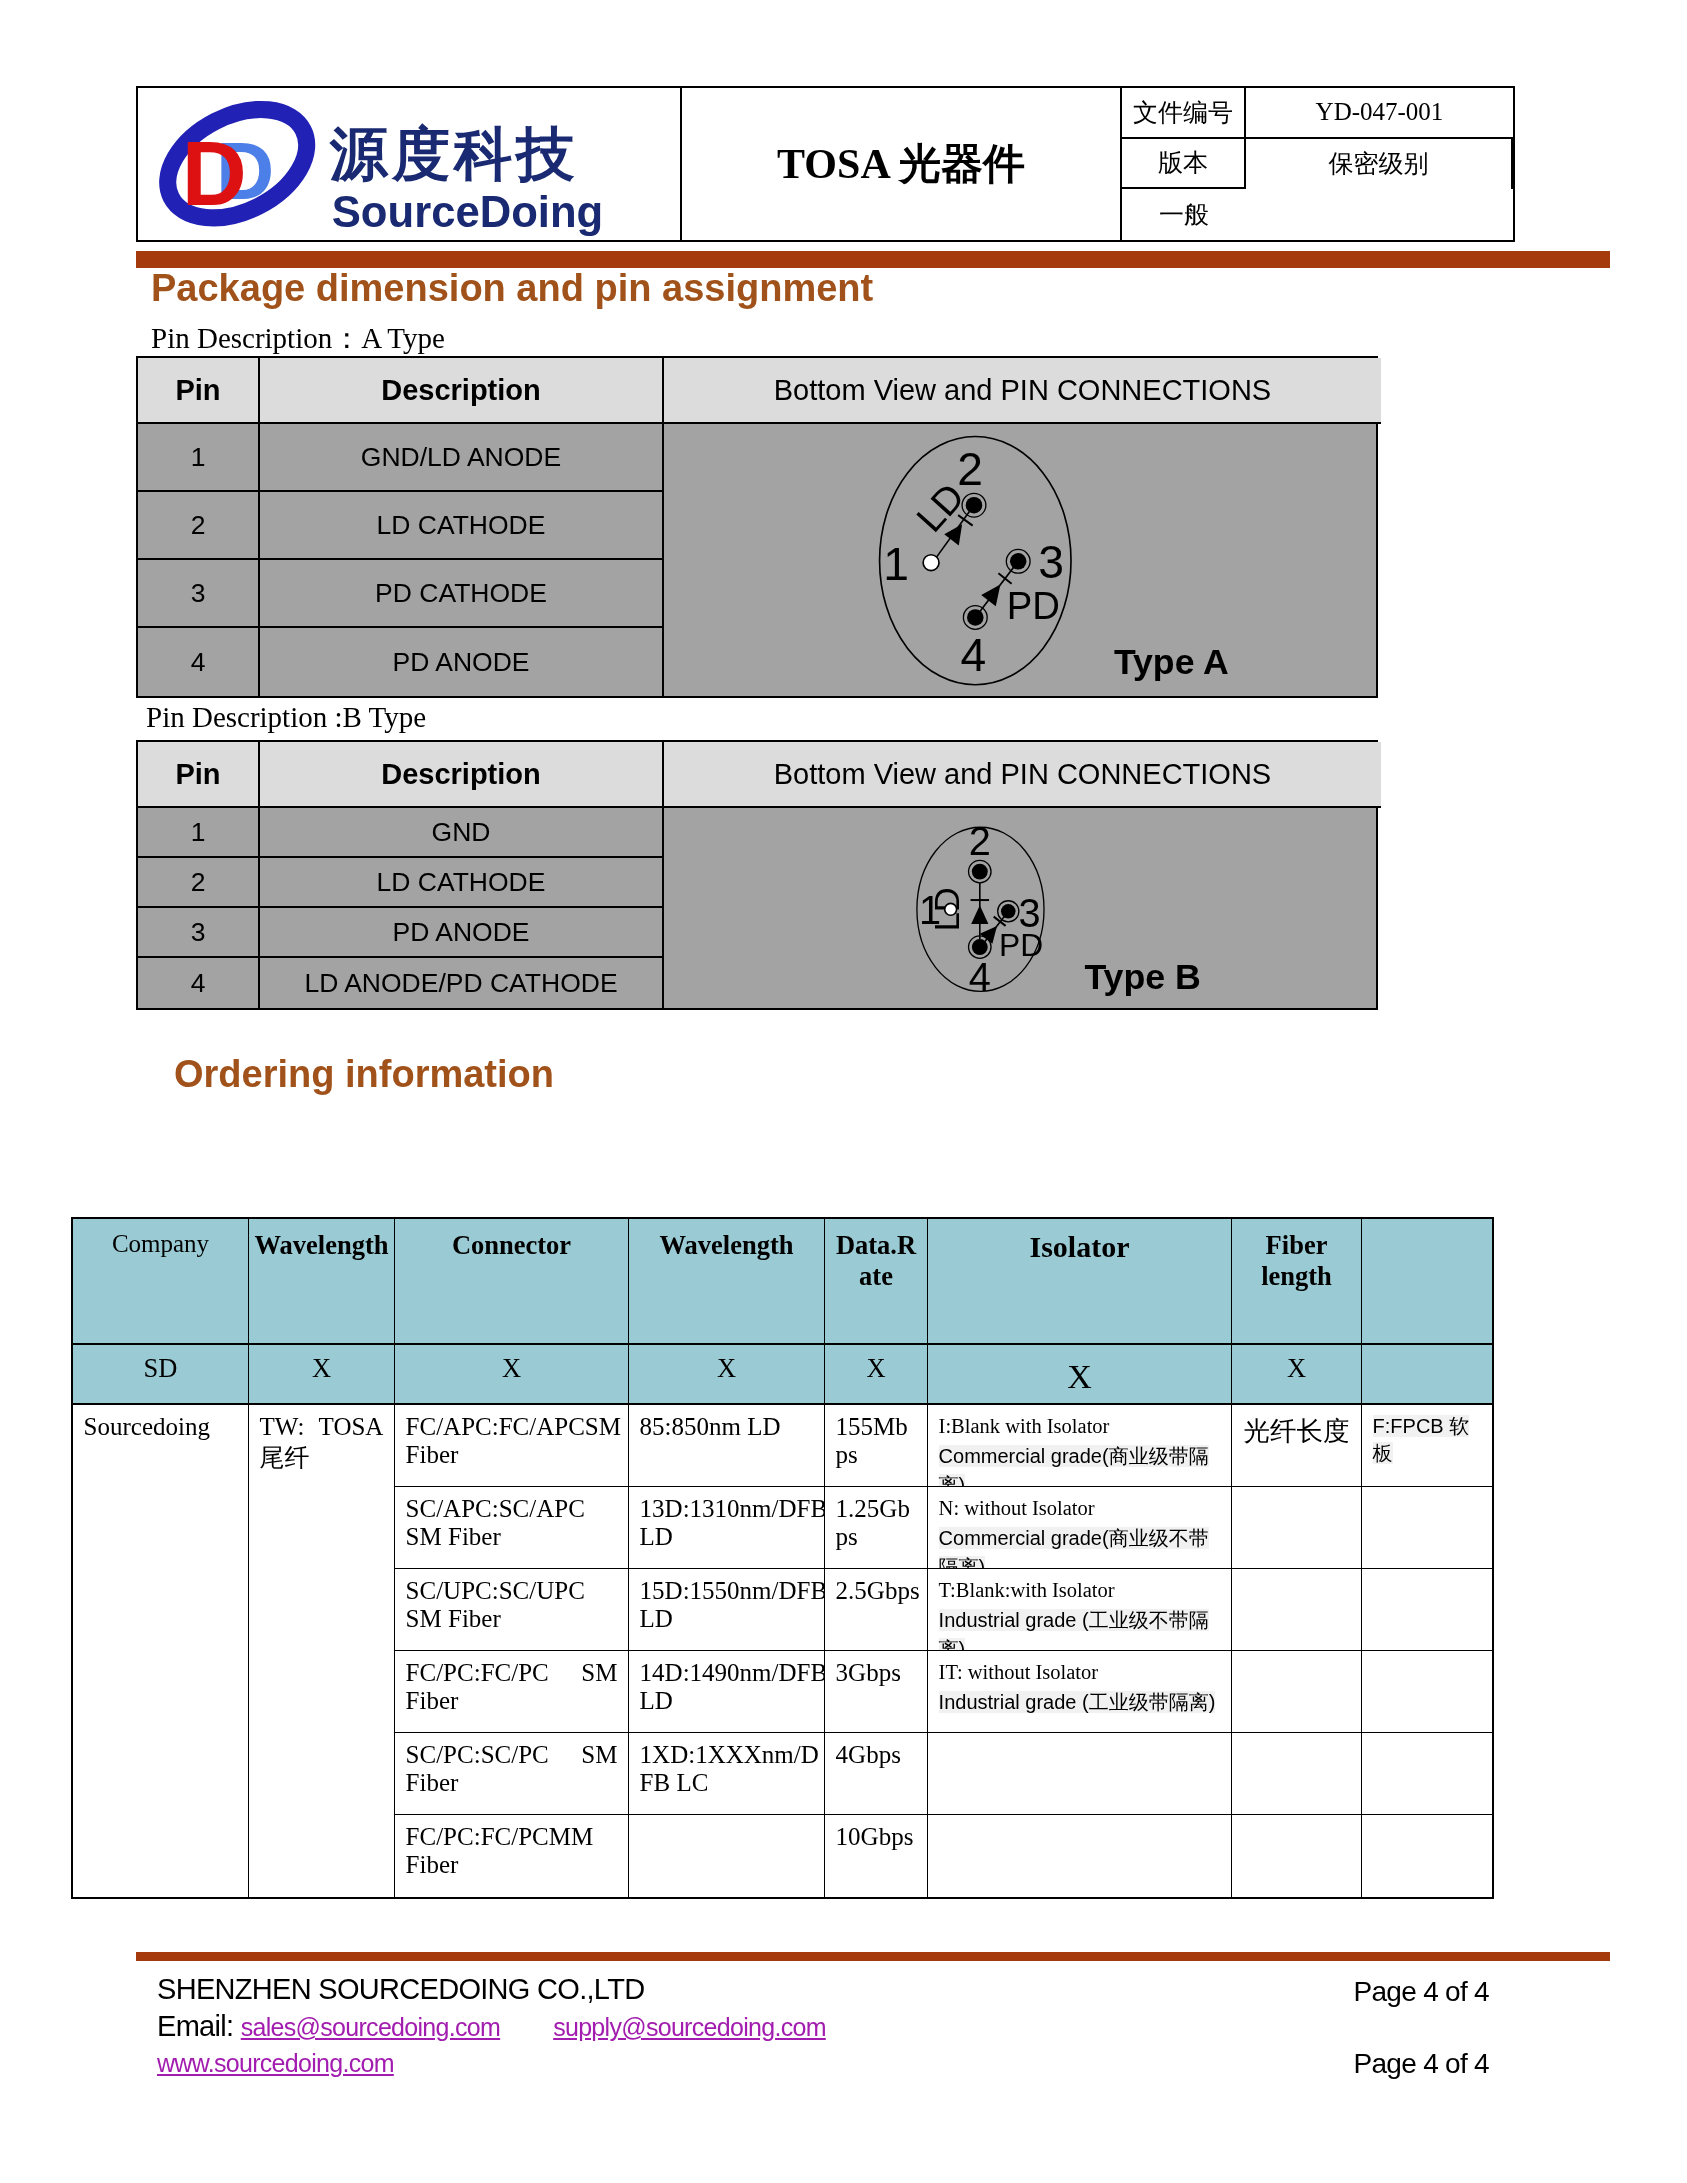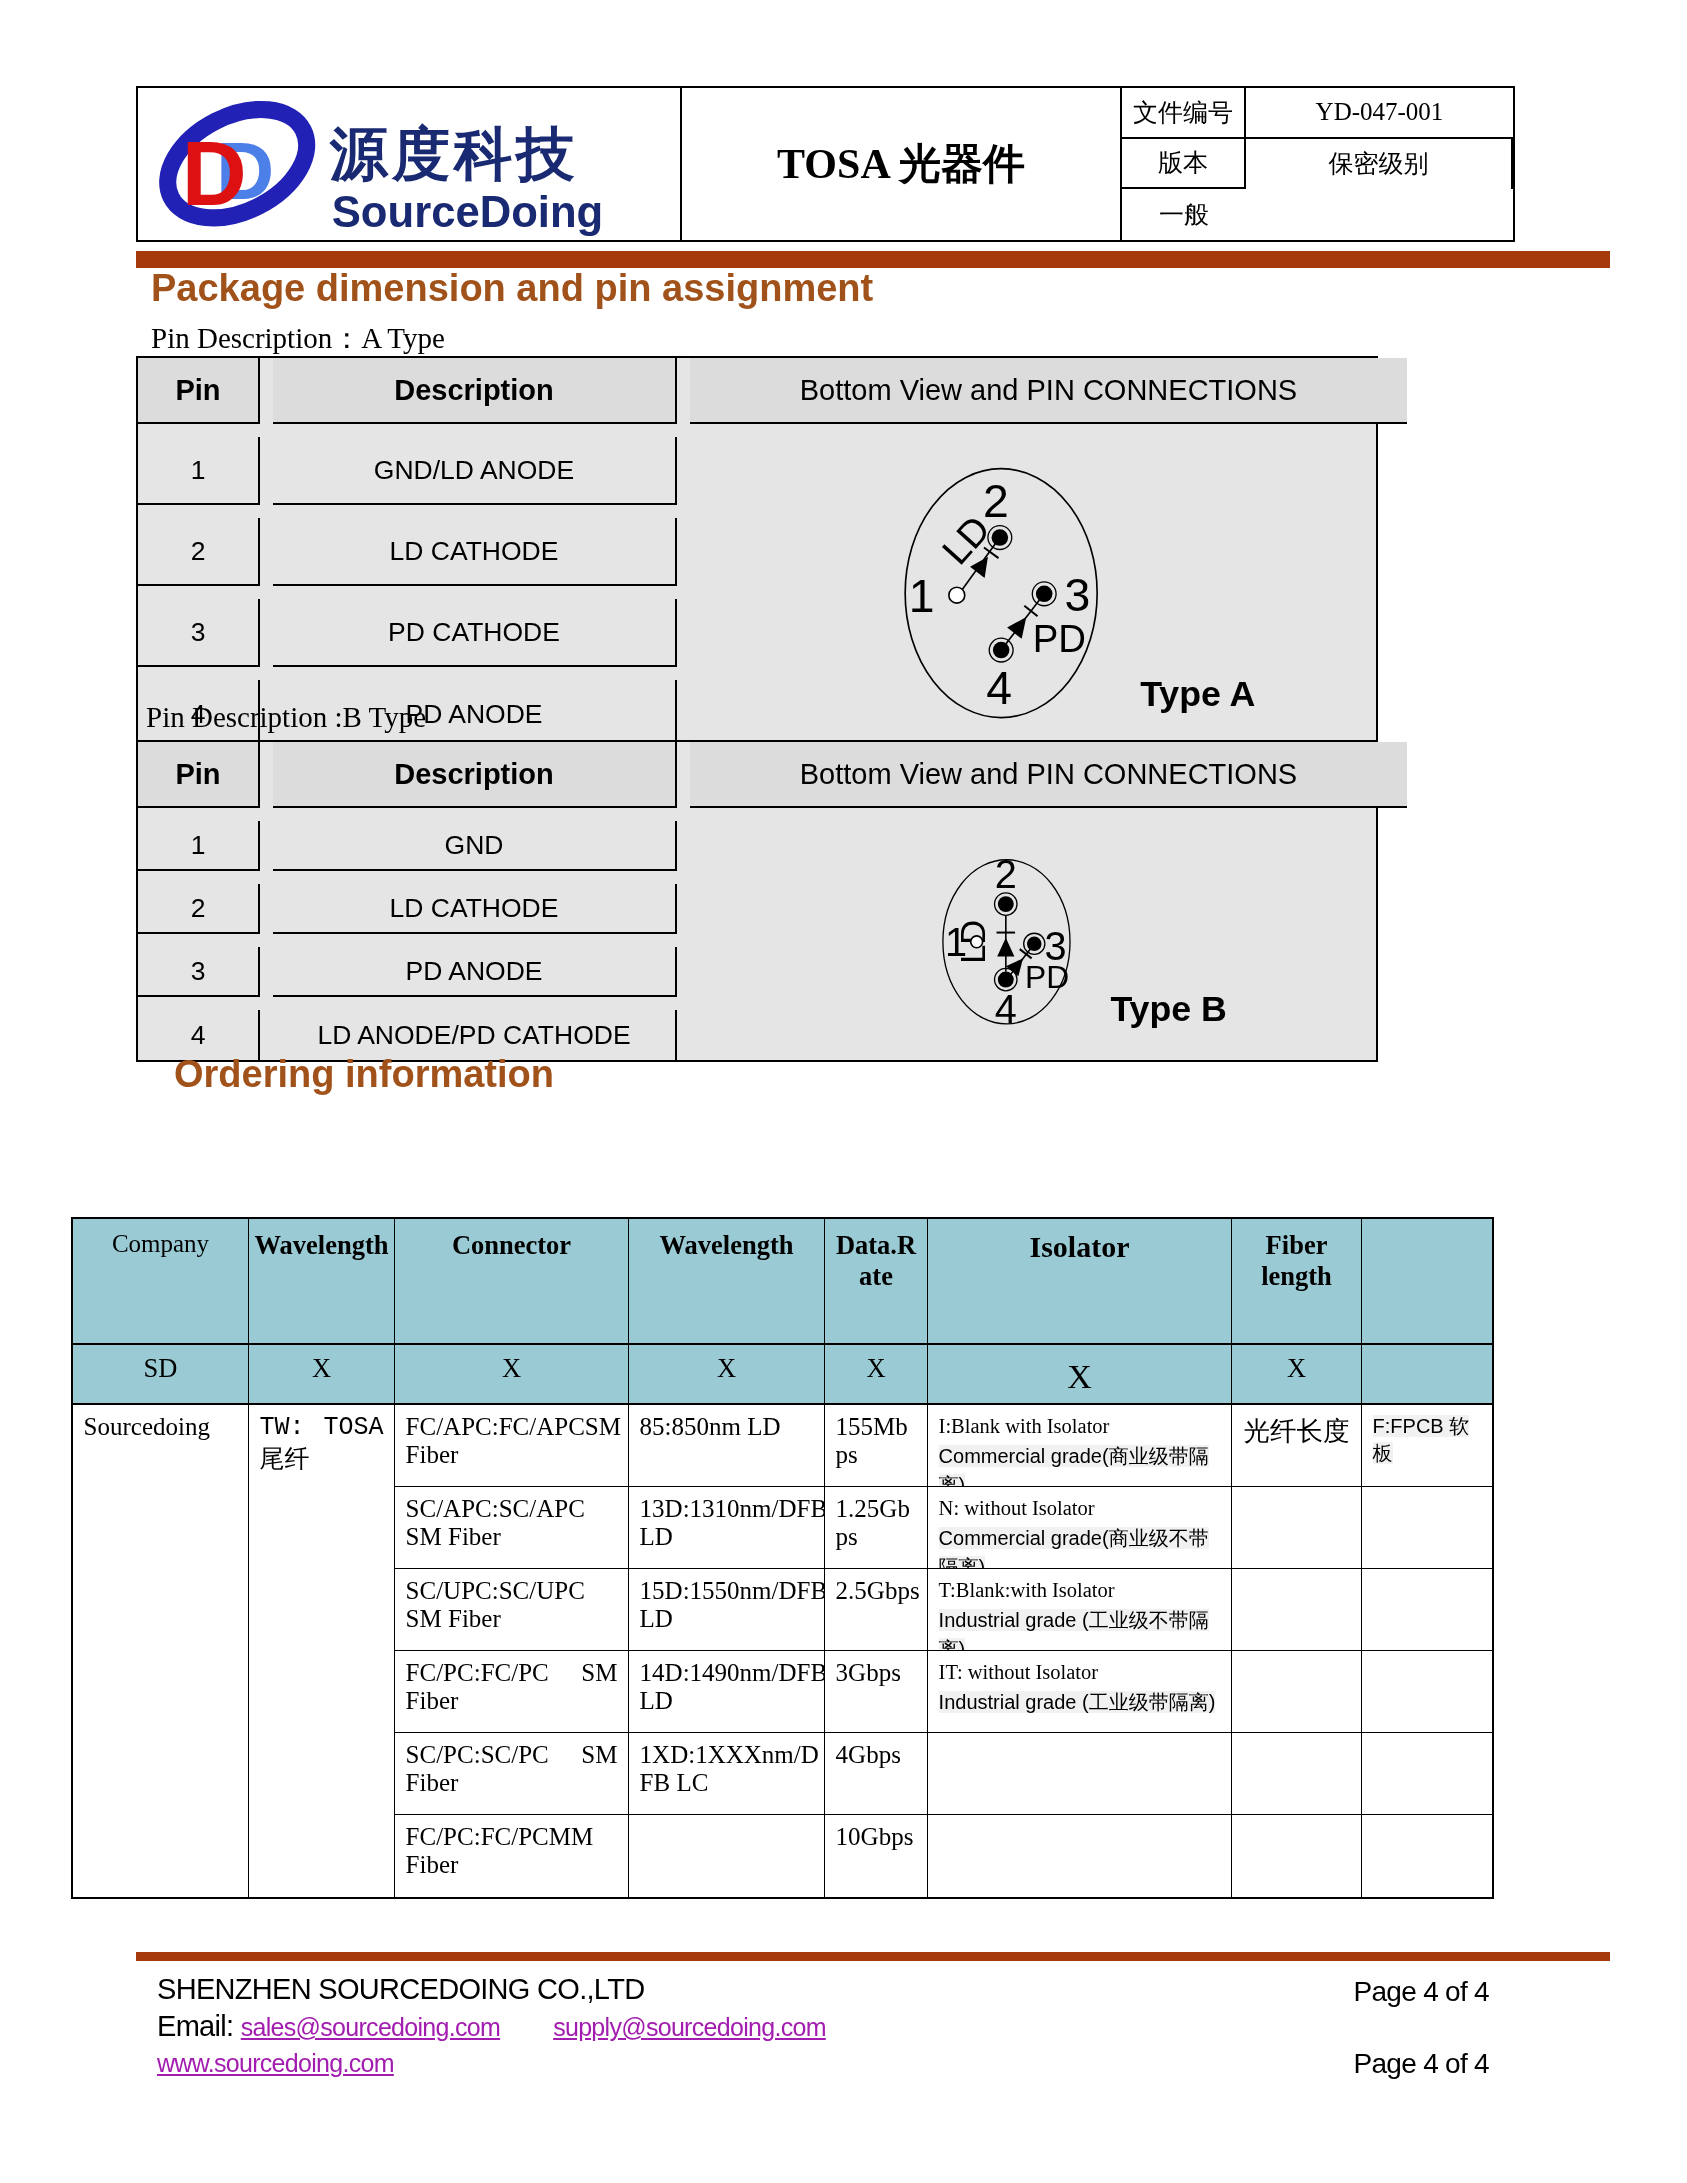--- a/index.html
+++ b/index.html
@@ -46,21 +46,21 @@
   .h2 { left: 174px; top: 1053px; }
 
   .caption { position: absolute; font-size: 29px; white-space: nowrap; }
   .cap-a { left: 151px; top: 319px; }
   .cap-b { left: 146px; top: 701px; }
 
   
   .pin-table {
     position: absolute; left: 136px; width: 1242px;
     display: grid; grid-template-columns: 122px 404px 717px;
-    border: 2.6px solid #000; background: #e5e5e5; gap: 13px;
+    border: 2.6px solid #000; background: #a3a3a3;
   }
   .tbl-a { top: 356px; grid-template-rows: 66px repeat(4, 68px); }
   .tbl-b { top: 740px; grid-template-rows: 66px repeat(4, 50px); }
   .pt-cell {
     border-right: 2px solid #000; border-bottom: 2px solid #000;
     display: flex; align-items: center; justify-content: center;
     font-family: "Liberation Sans", sans-serif; font-size: 26.5px;
   }
   .pt-head { background: #DCDCDC; font-size: 29px; }
   .pt-head-bold { font-weight: bold; }
@@ -89,21 +89,21 @@
   .o-head-company { font-weight: normal; font-size: 25px; }
   .o-head-iso { font-size: 30px; }
   .o-code {
     background: #9ACBD4; border-bottom: 2.6px solid #000;
     display: flex; justify-content: center; align-items: flex-start;
     padding-top: 8px; font-size: 26.5px;
   }
   .o-code-iso { font-size: 34px; padding-top: 13.2px; }
   .o-span { grid-row: 3 / 9; }
   .o-col1 { grid-column: 1; }
-  .o-col2 { grid-column: 2; font-family: Liberation Mono, monospace; }
+  .o-col2 { grid-column: 2; }
   .justify { text-align: justify; }
   .pre { white-space: pre-line; }
   .iso-line1 { font-size: 20.5px; line-height: 1.35; }
   .iso-line2 { font-family: "Liberation Sans", sans-serif; font-size: 20px; line-height: 1.35; }
   .hl { background: #F1F1F1; }
   .fiber-cell { text-align: center; font-size: 26.5px; }
   .extra-cell { font-family: "Liberation Sans", sans-serif; font-size: 20px; }
 
   
   .foot-company { position: absolute; left: 157px; top: 1973px; font-family: "Liberation Sans", sans-serif; font-size: 29px; letter-spacing: -0.7px; }

